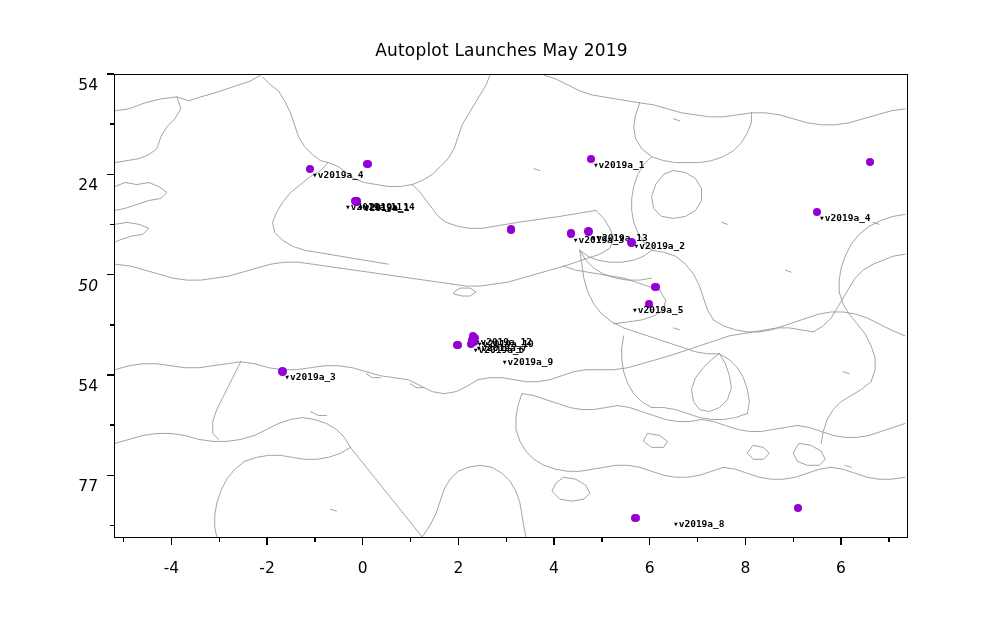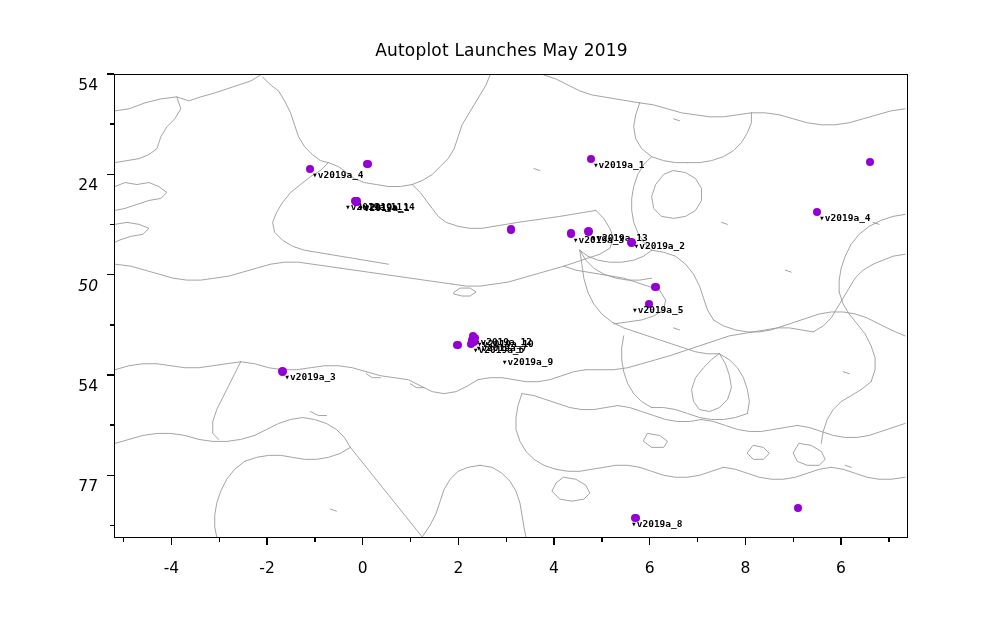--- a/index.html
+++ b/index.html
@@ -222,17 +222,17 @@
       <div class="pt" title="v2019a_10" style="left: 470.448px; top: 333.653px; width: 8.4px; height: 8.4px; background: rgb(148, 0, 211);"></div>
       <div class="ptlabel" style="left: 476.648px; top: 338.853px;">▾v2019a_10</div>
       <div class="pt" title="v2019a_9" style="left: 467.578px; top: 335.659px; width: 8.4px; height: 8.4px; background: rgb(148, 0, 211);"></div>
       <div class="ptlabel" style="left: 473.778px; top: 357px; margin-left: 28px;">▾v2019a_9</div>
       <div class="pt" title="v2019a_7" style="left: 469.492px; top: 337.666px; width: 8.4px; height: 8.4px; background: rgb(148, 0, 211);"></div>
       <div class="ptlabel" style="left: 475.692px; top: 342.866px;">▾v2019a_7</div>
       <div class="pt" title="v2019a_6" style="left: 466.622px; top: 339.672px; width: 8.4px; height: 8.4px; background: rgb(148, 0, 211);"></div>
       <div class="ptlabel" style="left: 472.822px; top: 344.872px;">▾v2019a_6</div>
       <div class="pt" title="" style="left: 453.229px; top: 340.676px; width: 8.4px; height: 8.4px; background: rgb(148, 0, 211);"></div>
       <div class="pt" title="v2019a_8" style="left: 631.161px; top: 513.735px; width: 8.4px; height: 8.4px; background: rgb(148, 0, 211);"></div>
-      <div class="ptlabel" style="left: 631px; top: 518.935px;">▾v2019a_8</div>
+      <div class="ptlabel" style="left: 673px; top: 518.935px;">▾v2019a_8</div>
       <div class="pt" title="" style="left: 793.788px; top: 503.703px; width: 8.4px; height: 8.4px; background: rgb(148, 0, 211);"></div>
     </div>
 
 </div>
 
 </body></html>

